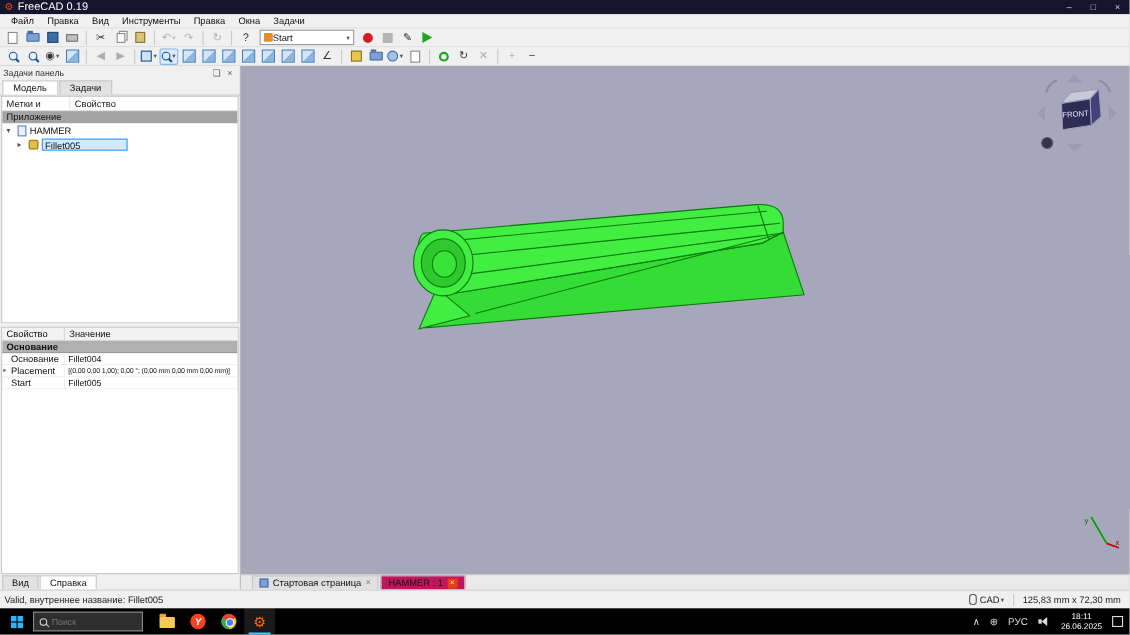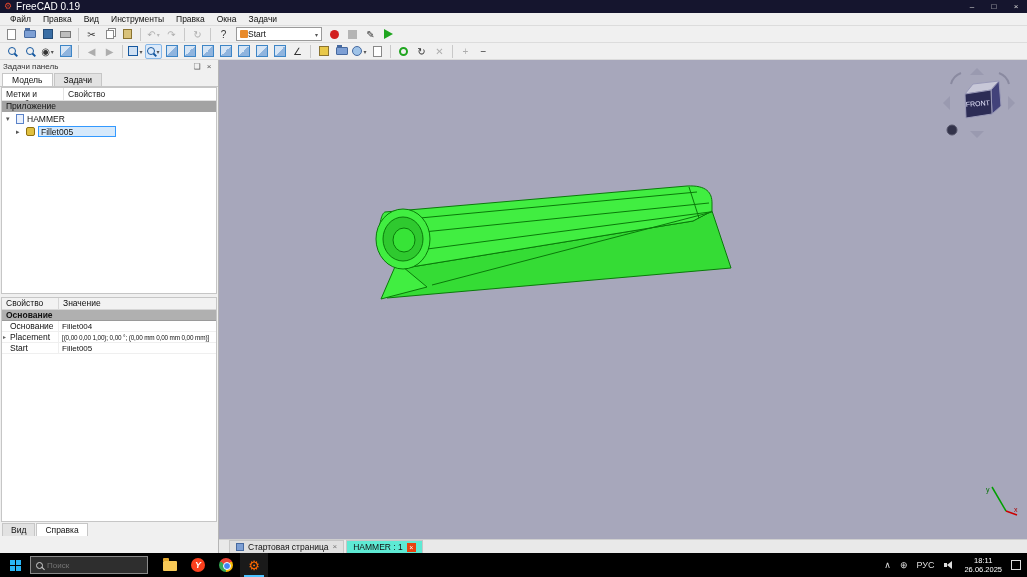--- a/index.html
+++ b/index.html
@@ -84,37 +84,37 @@
   .pb-tab.active{background:#fff}
 
   
   .vpcol{flex:1;display:flex;flex-direction:column;min-width:0}
   .view3d{flex:1;position:relative;background:#a7a7bb;overflow:hidden}
   .model-svg{position:absolute;left:0;top:0}
   .navcube{position:absolute;top:6px;right:8px}
   .axis-ind{position:absolute;right:7px;bottom:20px}
   .mditabs{height:14px;background:#e9e9e9;border-top:1px solid #cfcfcf;display:flex;align-items:flex-end;padding-left:10px;gap:2px;flex:0 0 auto}
   .mtab{display:flex;align-items:center;gap:4px;padding:1px 6px;font-size:8.5px;border:1px solid #c6c6c6;border-bottom:none;background:#e0e0e0}
-  .mtab.active{background:#5eead4}
+  .mtab.active{background:#be185d}
   .mtab .ticon{width:8px;height:8px;background:#7d9fd4;border:1px solid #46699f}
   .mtab .close{font-size:8px;color:#777;line-height:1}
   .mtab .close.red{background:#e8410f;color:#fff;width:9px;height:9px;display:flex;align-items:center;justify-content:center;font-size:7px}
 
   
   .statusbar{height:17px;background:#f0f0f0;border-top:1px solid #cfcfcf;display:flex;align-items:center;padding:0 8px 0 4px;flex:0 0 auto;font-size:8.5px;color:#222}
   .statusbar .spacer{flex:1}
   .mouse-ic{width:7px;height:10px;border:1px solid #555;border-radius:3px;margin-right:3px}
   .sb-sep{width:1px;height:11px;background:#c9c9c9;margin:0 8px}
 
   
   .taskbar{height:24px;background:#000;display:flex;align-items:center;flex:0 0 auto;color:#fff}
   .tb-btn{width:30px;height:24px;display:flex;align-items:center;justify-content:center}
   .winlogo{display:grid;grid-template-columns:5px 5px;grid-template-rows:5px 5px;gap:1px}
   .winlogo i{background:#29b6f6}
-  .tb-search{width:118px;height:18px;background:#2e2e2e;border:1px solid #8a8a8a;display:flex;align-items:center;gap:4px;padding:0 5px;margin-right:8px}
+  .tb-search{width:100px;height:18px;background:#2e2e2e;border:1px solid #8a8a8a;display:flex;align-items:center;gap:4px;padding:0 5px;margin-right:8px}
   .tb-search .magw{width:7px;height:7px;border:1.4px solid #cfcfcf;border-radius:50%;position:relative;flex:0 0 auto}
   .tb-search .magw::after{content:"";position:absolute;width:4px;height:1.4px;background:#cfcfcf;transform:rotate(45deg);right:-3px;bottom:-2px}
   .tb-search input{background:transparent;border:none;outline:none;color:#bbb;font-size:8px;width:100%;font-family:"Liberation Sans",sans-serif}
   .tapp{width:28px;height:24px;display:flex;align-items:center;justify-content:center;position:relative}
   .tapp.active{background:rgba(255,255,255,.10)}
   .tapp.active::after{content:"";position:absolute;bottom:0;left:4px;right:4px;height:2px;background:#4cc2ff}
   .fold{width:14px;height:10px;background:#f8c956;border-radius:1px;position:relative;margin-top:2px}
   .fold::before{content:"";position:absolute;top:-3px;left:0;width:6px;height:3px;background:#e3a82d;border-radius:1px 1px 0 0}
   .ya{width:14px;height:14px;border-radius:50%;background:#fc3f1d;color:#fff;font-size:9px;font-weight:bold;display:flex;align-items:center;justify-content:center}
   .chrome{width:14px;height:14px;border-radius:50%;background:conic-gradient(from -60deg,#ea4335 0 120deg,#fbbc05 120deg 240deg,#34a853 240deg 360deg);position:relative}
@@ -384,20 +384,29 @@
           <span class="close">×</span>
         </div>
         <div class="mtab active">
           <span>HAMMER : 1</span>
           <span class="close red">×</span>
         </div>
       </div>
     </div>
   </div>
 
+  <div class="statusbar">
+    <span>Valid, внутреннее название: Fillet005</span>
+    <span class="spacer"></span>
+    <i class="mouse-ic"></i>
+    <span>CAD</span>
+    <span class="caret">▾</span>
+    <span class="sb-sep"></span>
+    <span>125,83 mm x 72,30 mm</span>
+  </div>
 
   <div class="taskbar">
     <div class="tb-btn">
       <span class="winlogo">
           <i></i>
           <i></i>
           <i></i>
           <i></i>
         </span>
     </div>

